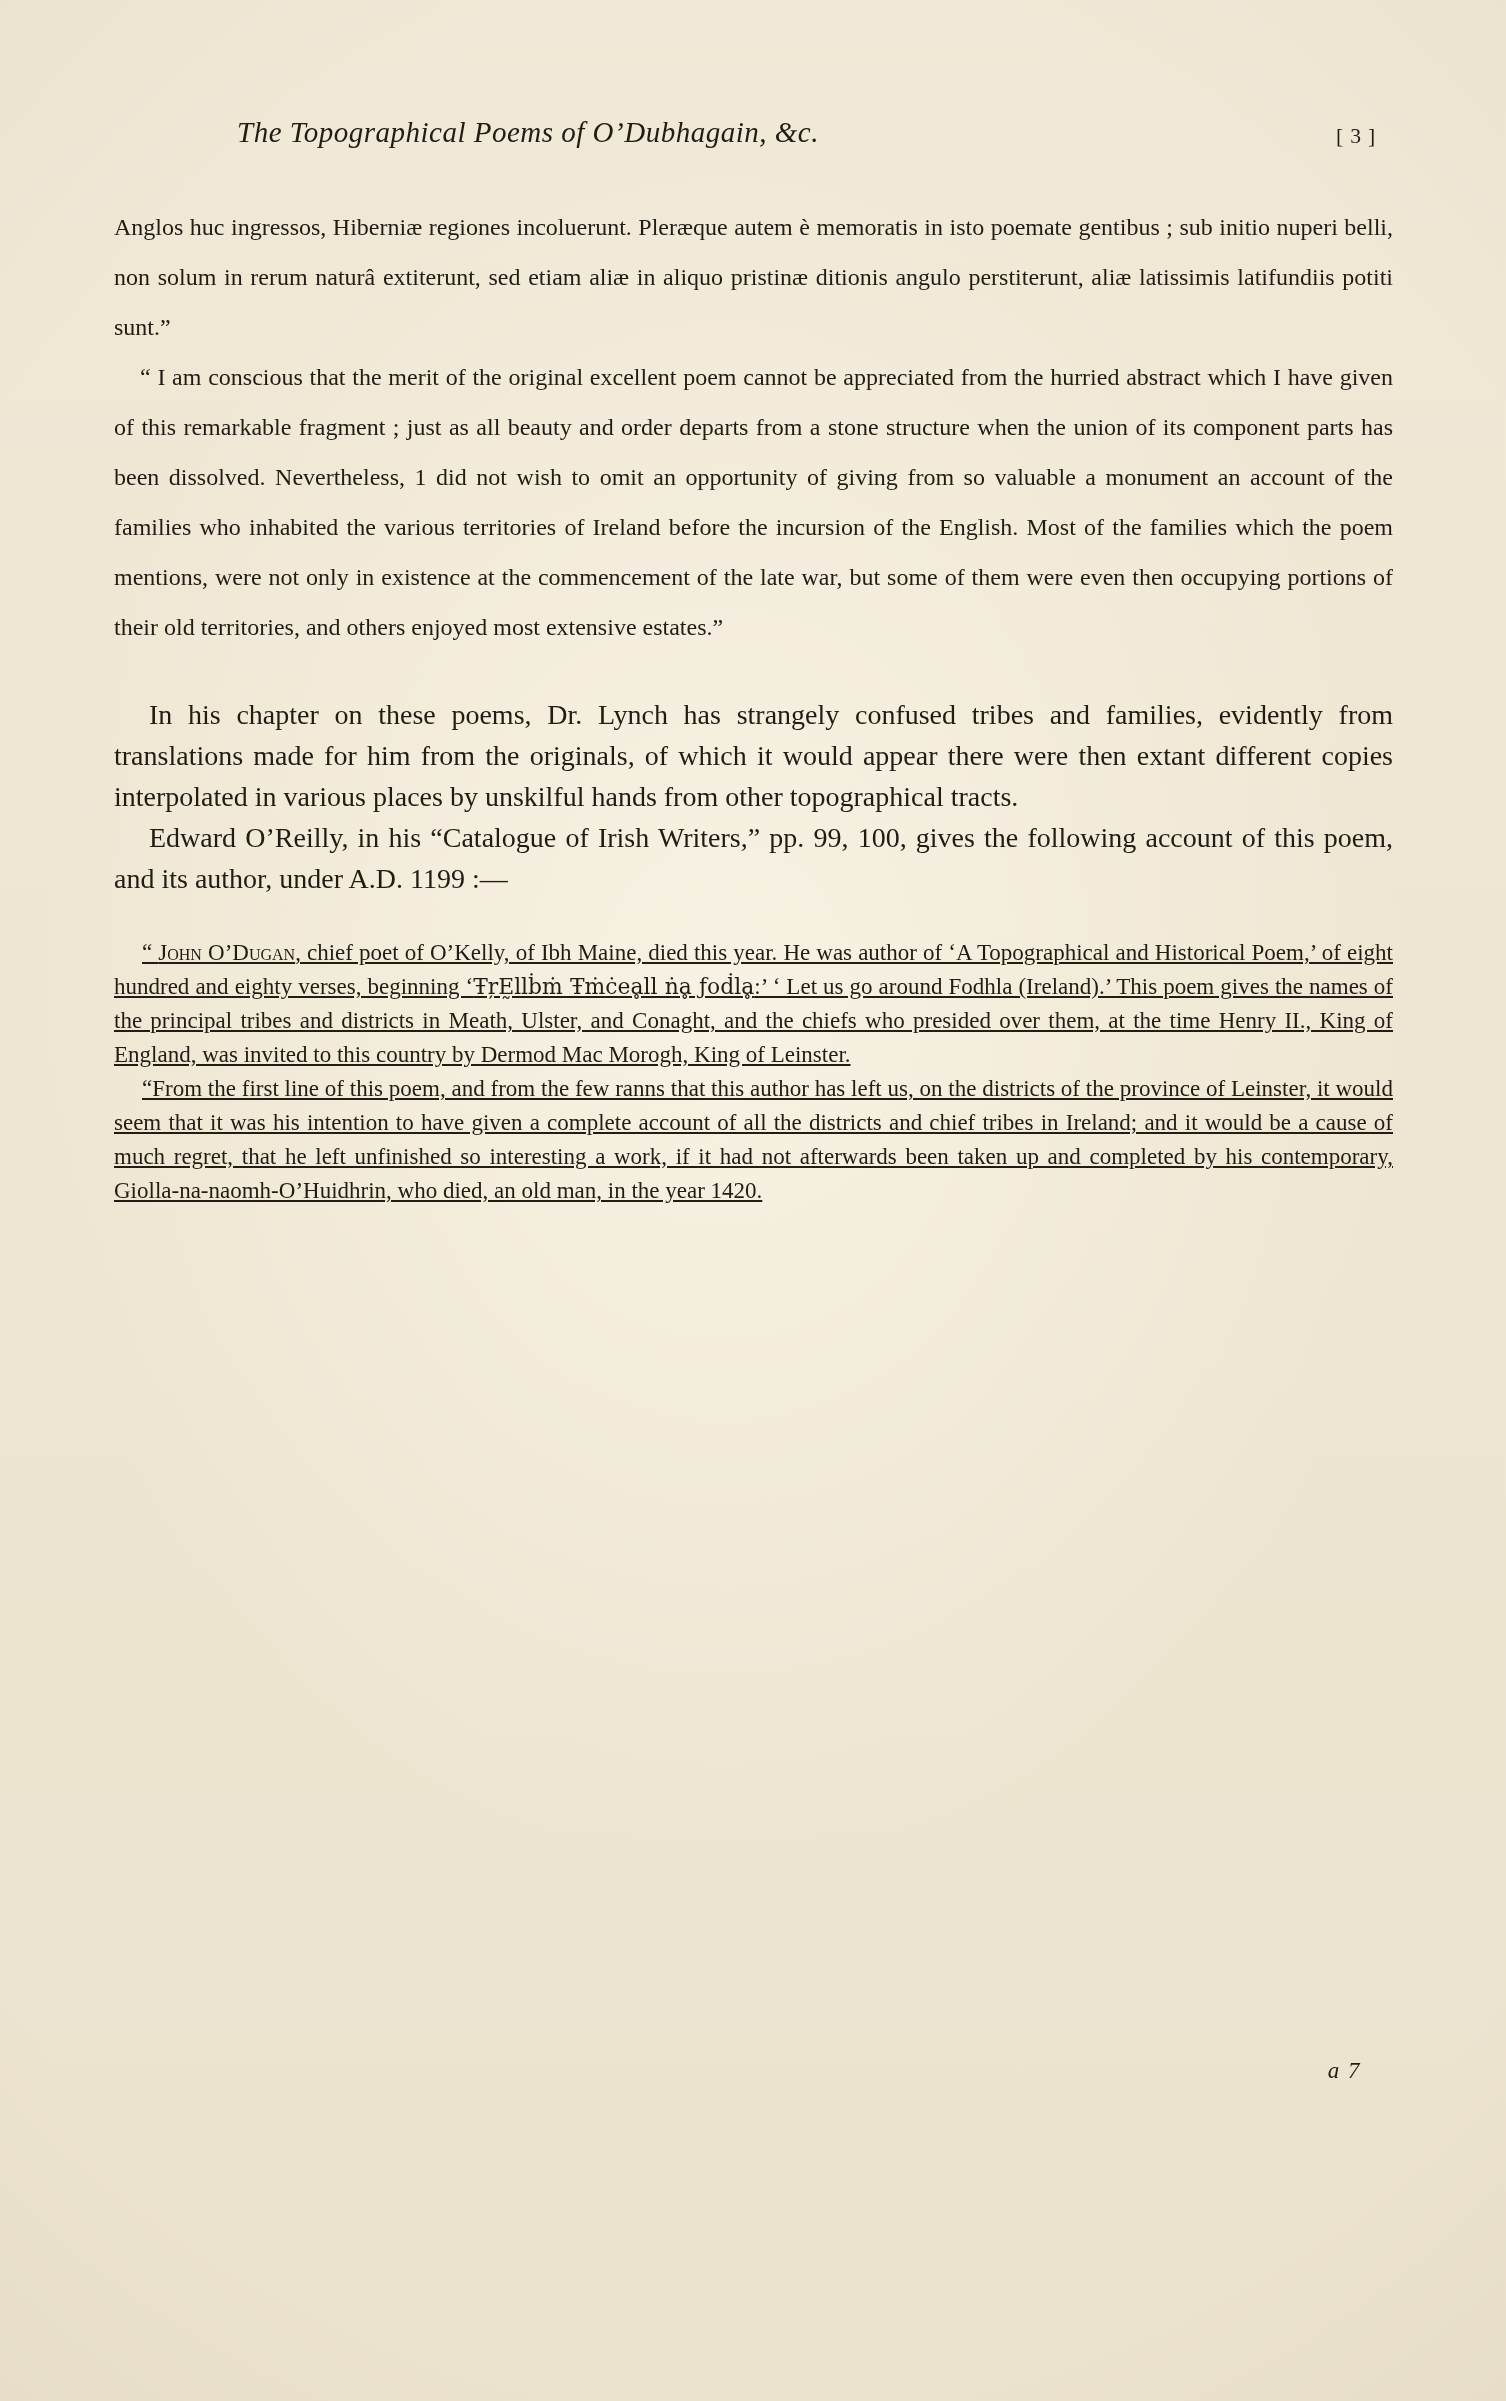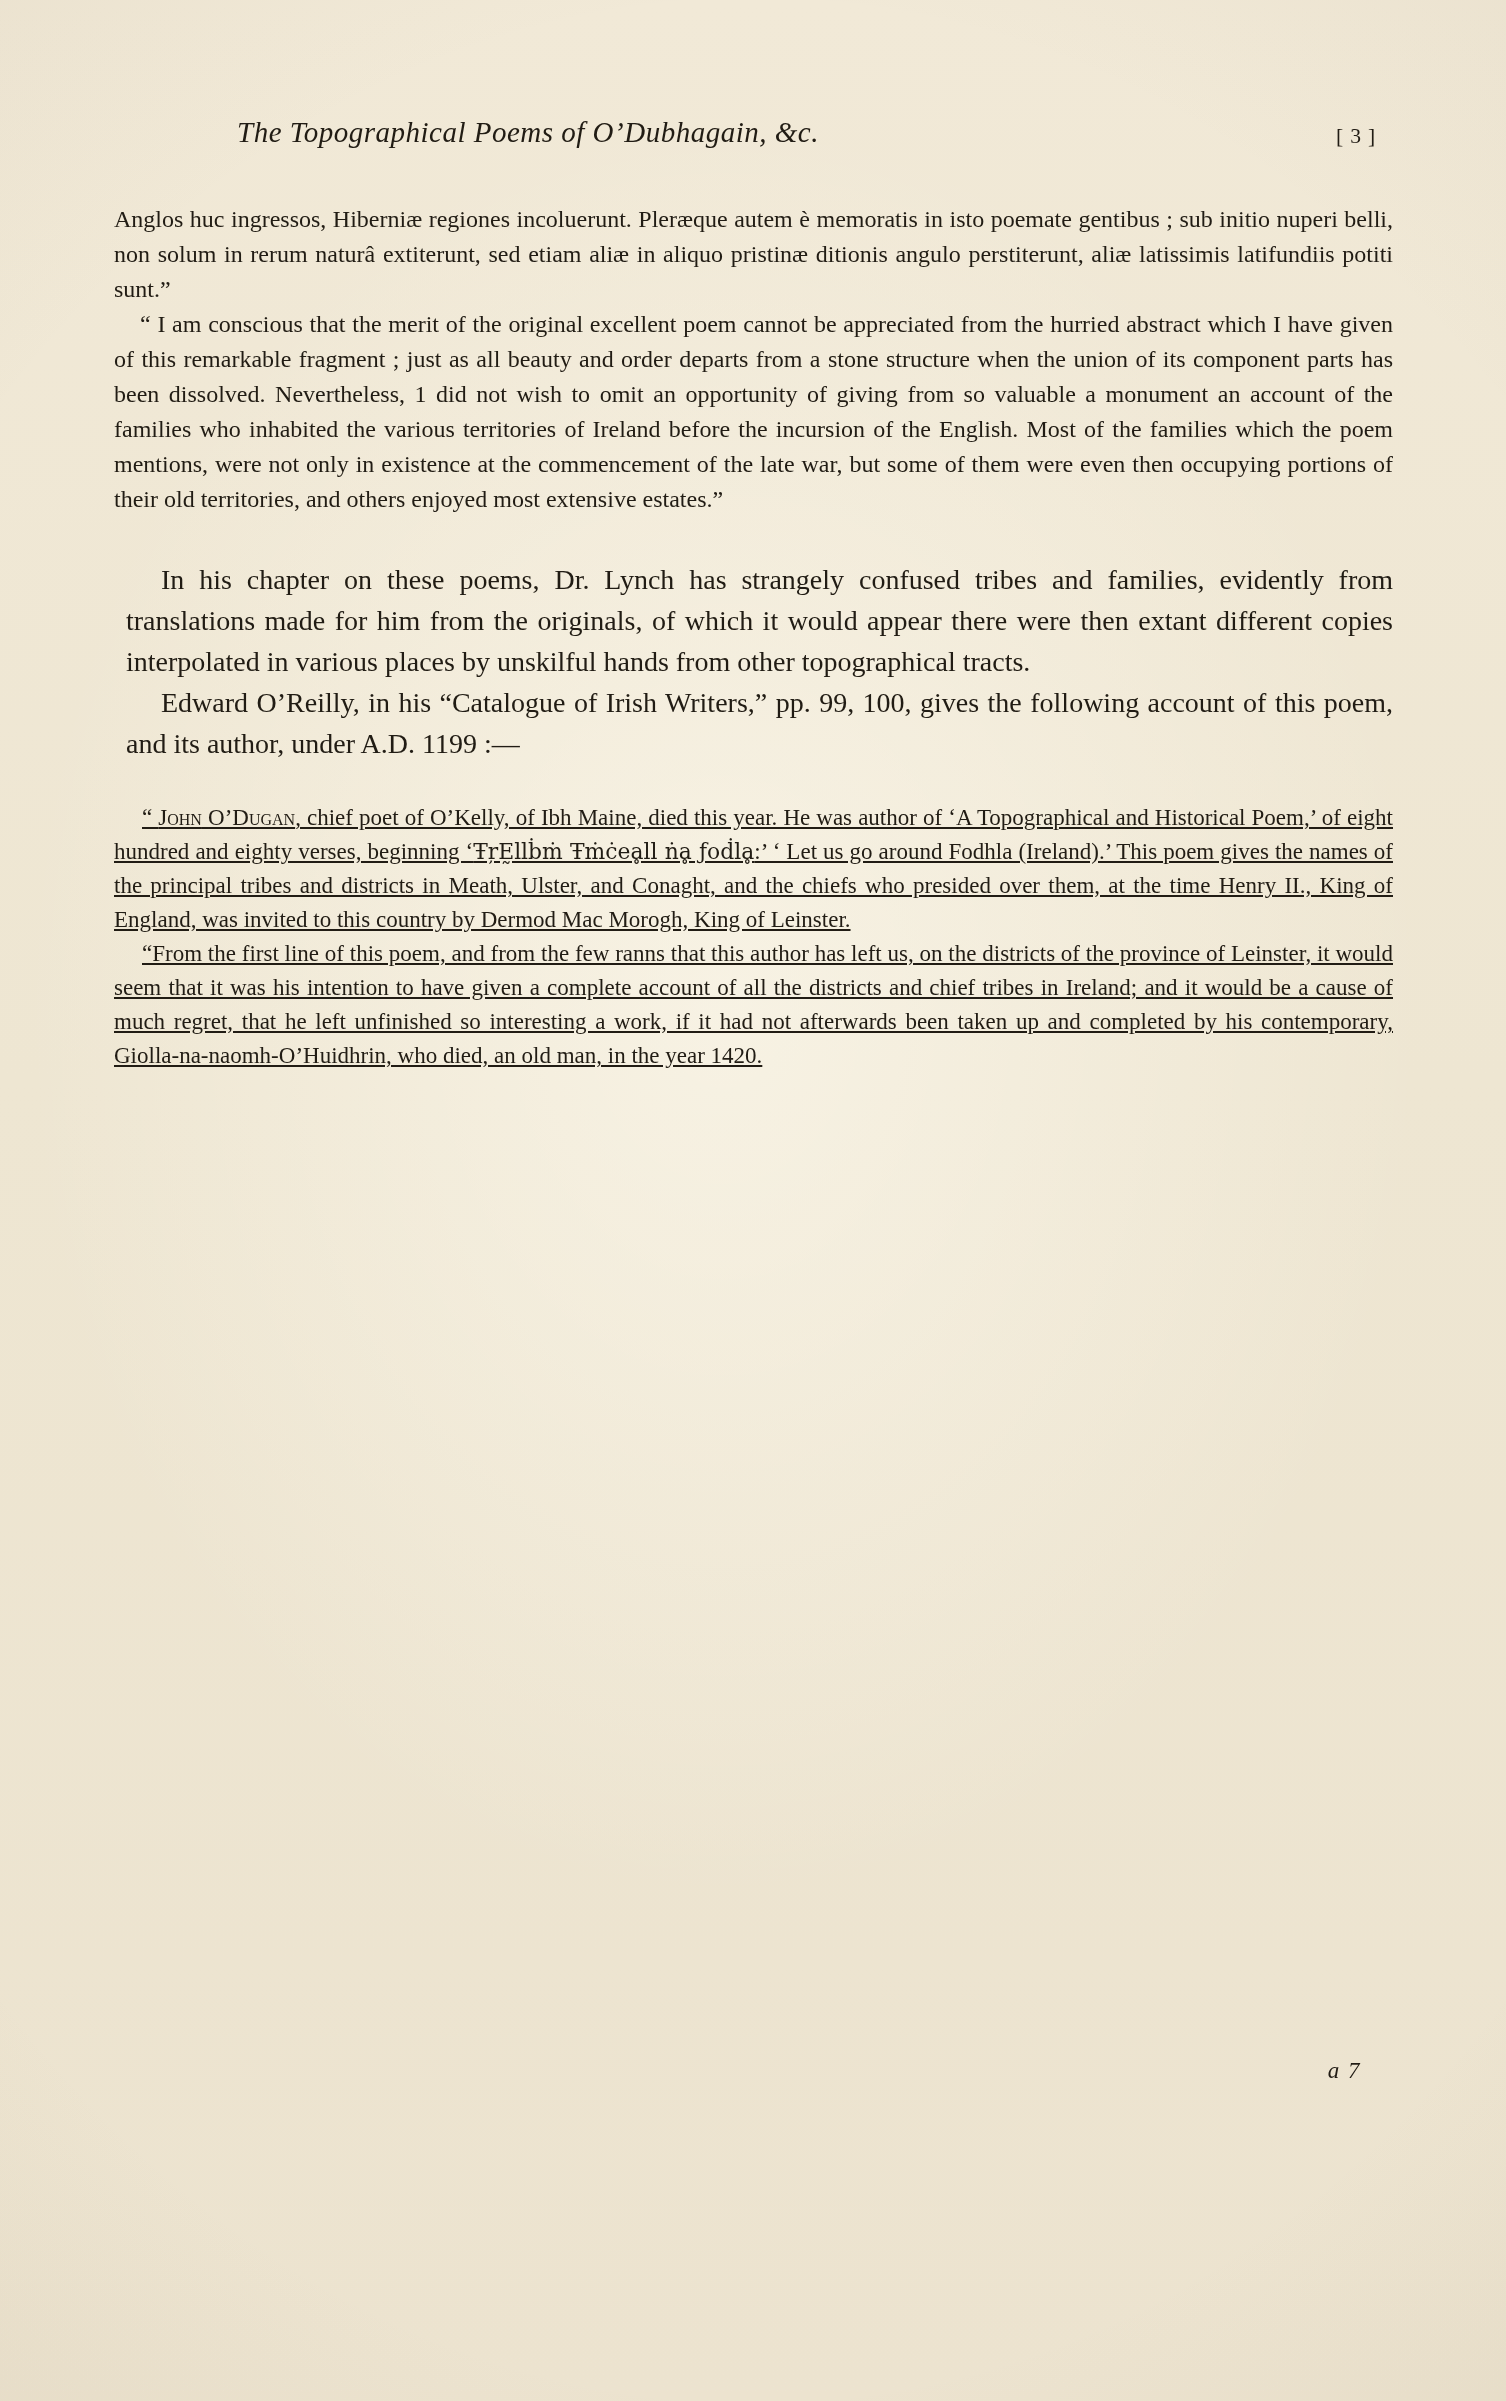--- a/index.html
+++ b/index.html
@@ -61,30 +61,29 @@
 
   p {
     margin: 0;
     text-align: justify;
     text-justify: inter-word;
   }
 
   
   .block-a p {
     font-size: 24px;
-    line-height: 35px;
+    line-height: 50px;
   }
   .block-a p.indent {
     text-indent: 26px;
   }
 
   
   .block-b {
     margin-top: 42px;
-    margin-left: 12px;
   }
   .block-b p {
     font-size: 28px;
     line-height: 41px;
   }
   .block-b p.indent {
     text-indent: 35px;
   }
 
   

